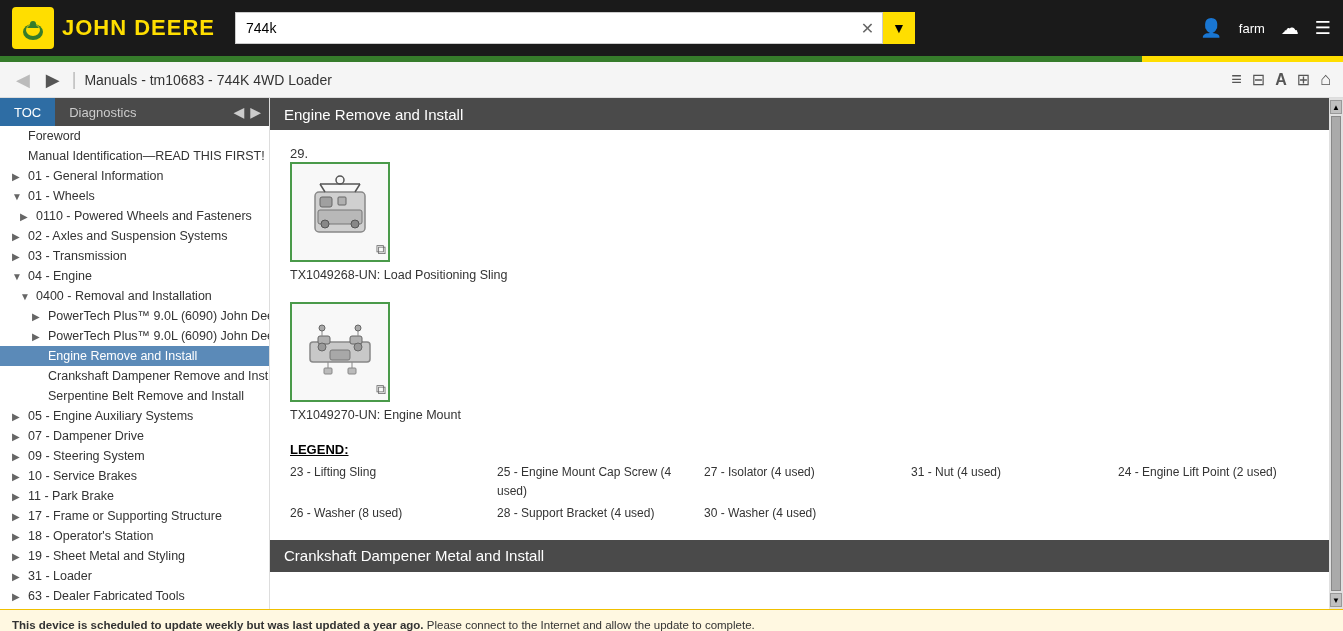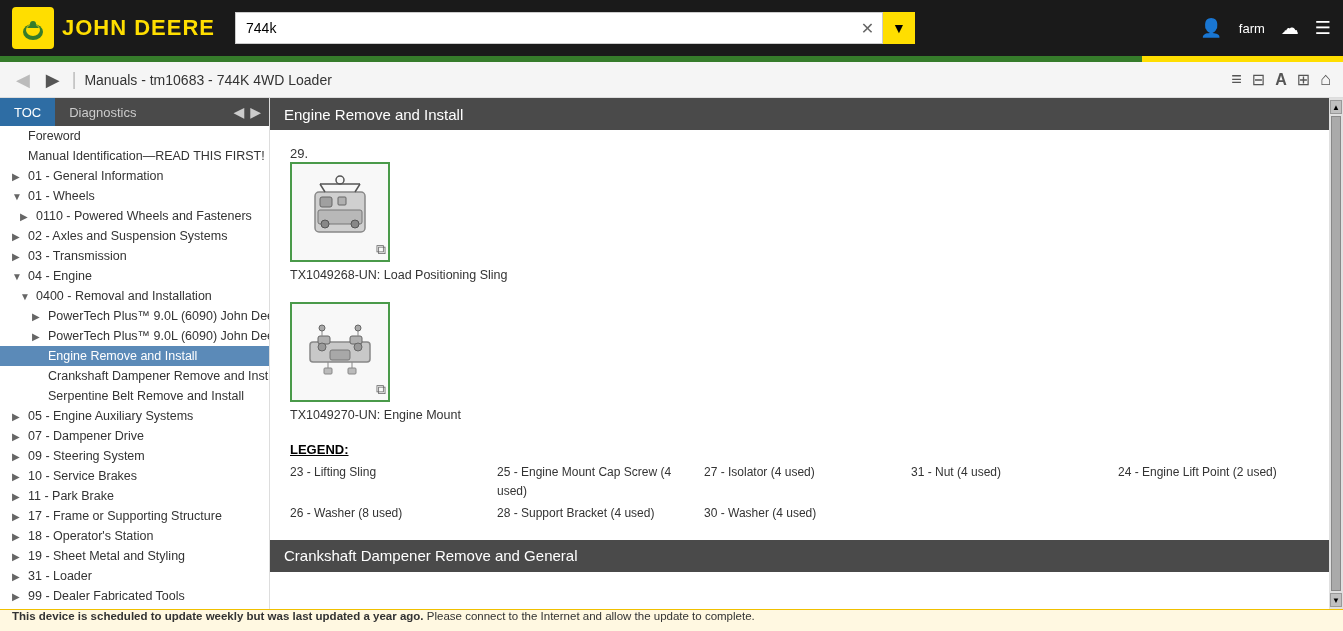--- a/index.html
+++ b/index.html
@@ -317,21 +317,21 @@
       display: flex;
       align-items: center;
     }
 
     
     .footer {
       background: #fff8e1;
       border-top: 1px solid #f0c000;
       height: 22px;
       display: flex;
-      align-items: flex-start;
+      align-items: flex-end;
       padding: 0 12px;
       font-size: 11.5px;
       color: #333;
     }
     .footer strong { font-weight: bold; }
 
     
     .scroll-track {
       width: 14px;
       background: #e0e0e0;
@@ -509,21 +509,21 @@
       <div class="tree-item indent-0">
         <span class="expand-icon">▶</span>
         <span>19 - Sheet Metal and Styling</span>
       </div>
       <div class="tree-item indent-0">
         <span class="expand-icon">▶</span>
         <span>31 - Loader</span>
       </div>
       <div class="tree-item indent-0">
         <span class="expand-icon">▶</span>
-        <span>99 - Dealer Fabricated Tools</span>
+        <span>63 - Dealer Fabricated Tools</span>
       </div>
     </div>
   </div>
 
   <div class="content-area">
     <div class="content-header">
       <span>Engine Remove and Install</span>
     </div>
     <div class="content-scroll">
 
@@ -585,21 +585,21 @@
           <div class="legend-item">31 - Nut (4 used)</div>
           <div class="legend-item">24 - Engine Lift Point (2 used)</div>
           <div class="legend-item">26 - Washer (8 used)</div>
           <div class="legend-item">28 - Support Bracket (4 used)</div>
           <div class="legend-item">30 - Washer (4 used)</div>
           <div class="legend-item"></div>
         </div>
       </div>
 
       <div class="bottom-section-bar" style="margin: 16px -20px -16px -20px;">
-        <span>Crankshaft Dampener Remove and General</span>
+        <span>Crankshaft Dampener Metal and Install</span>
       </div>
     </div>
   </div>
 
   <div class="scroll-track">
     <button>▲</button>
     <div class="scroll-thumb"></div>
     <button>▼</button>
   </div>
 

